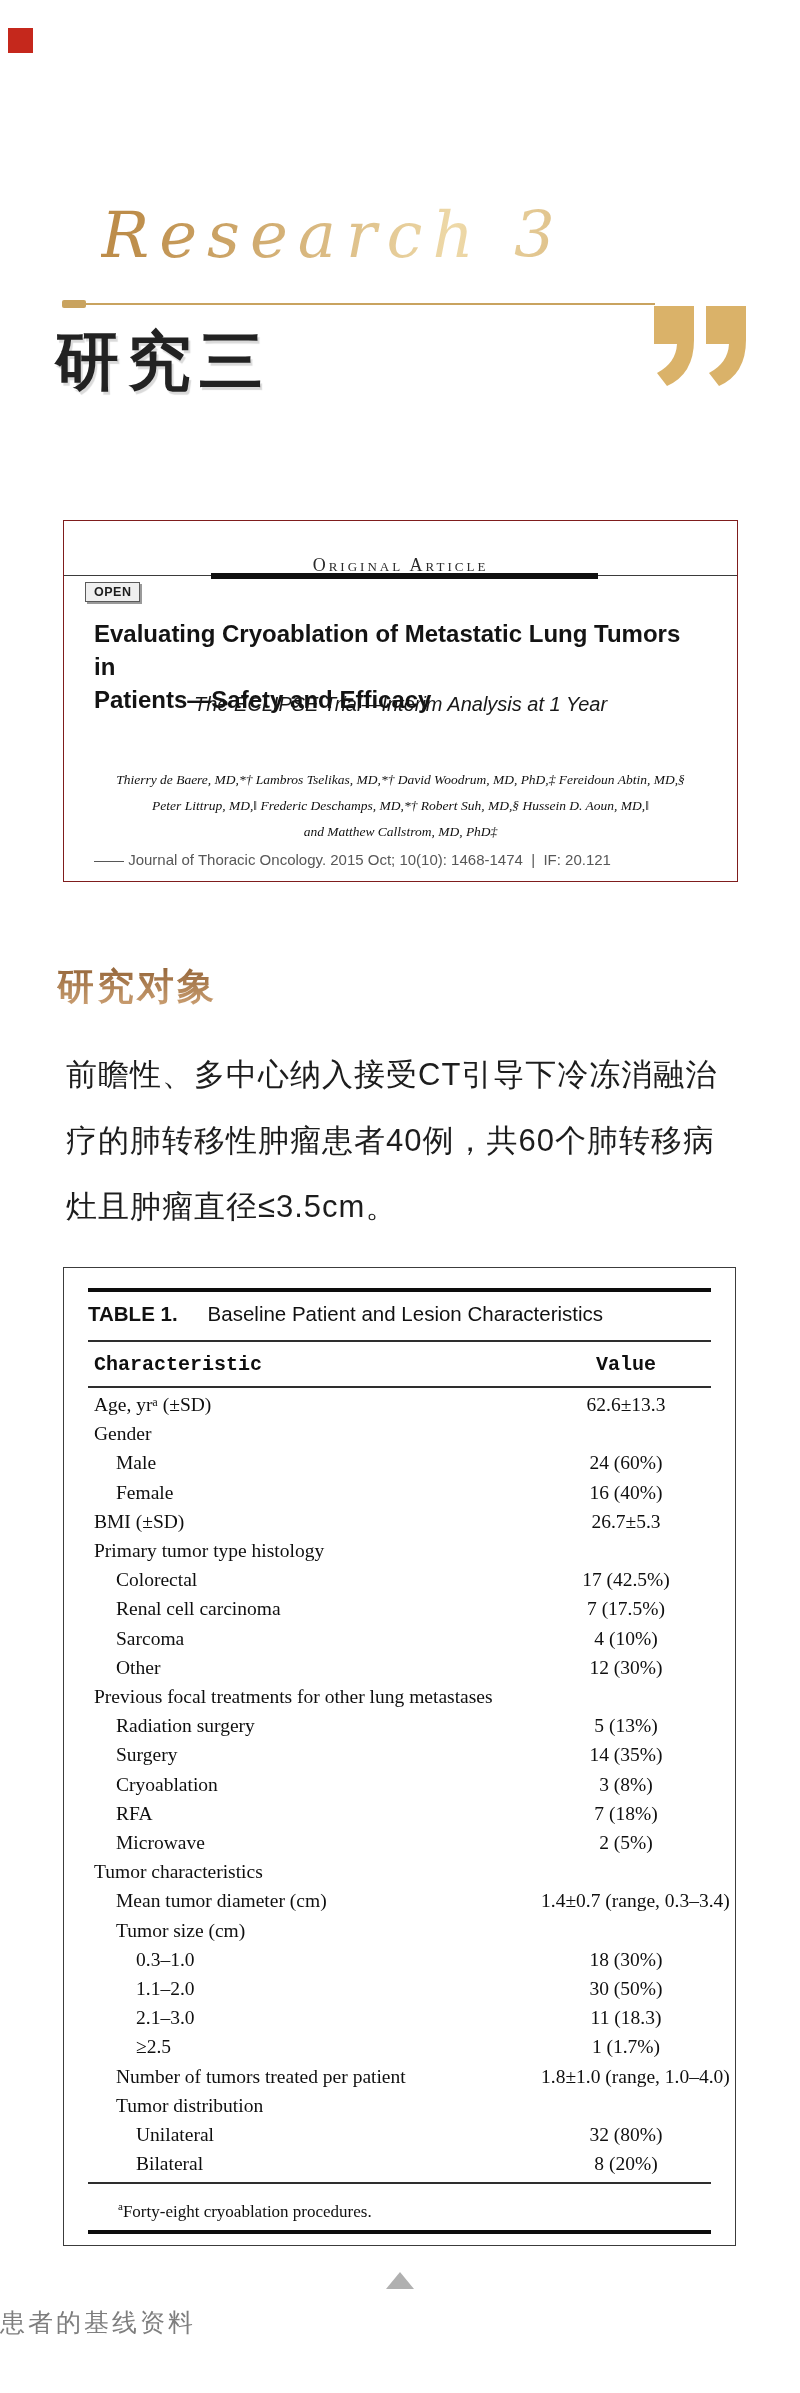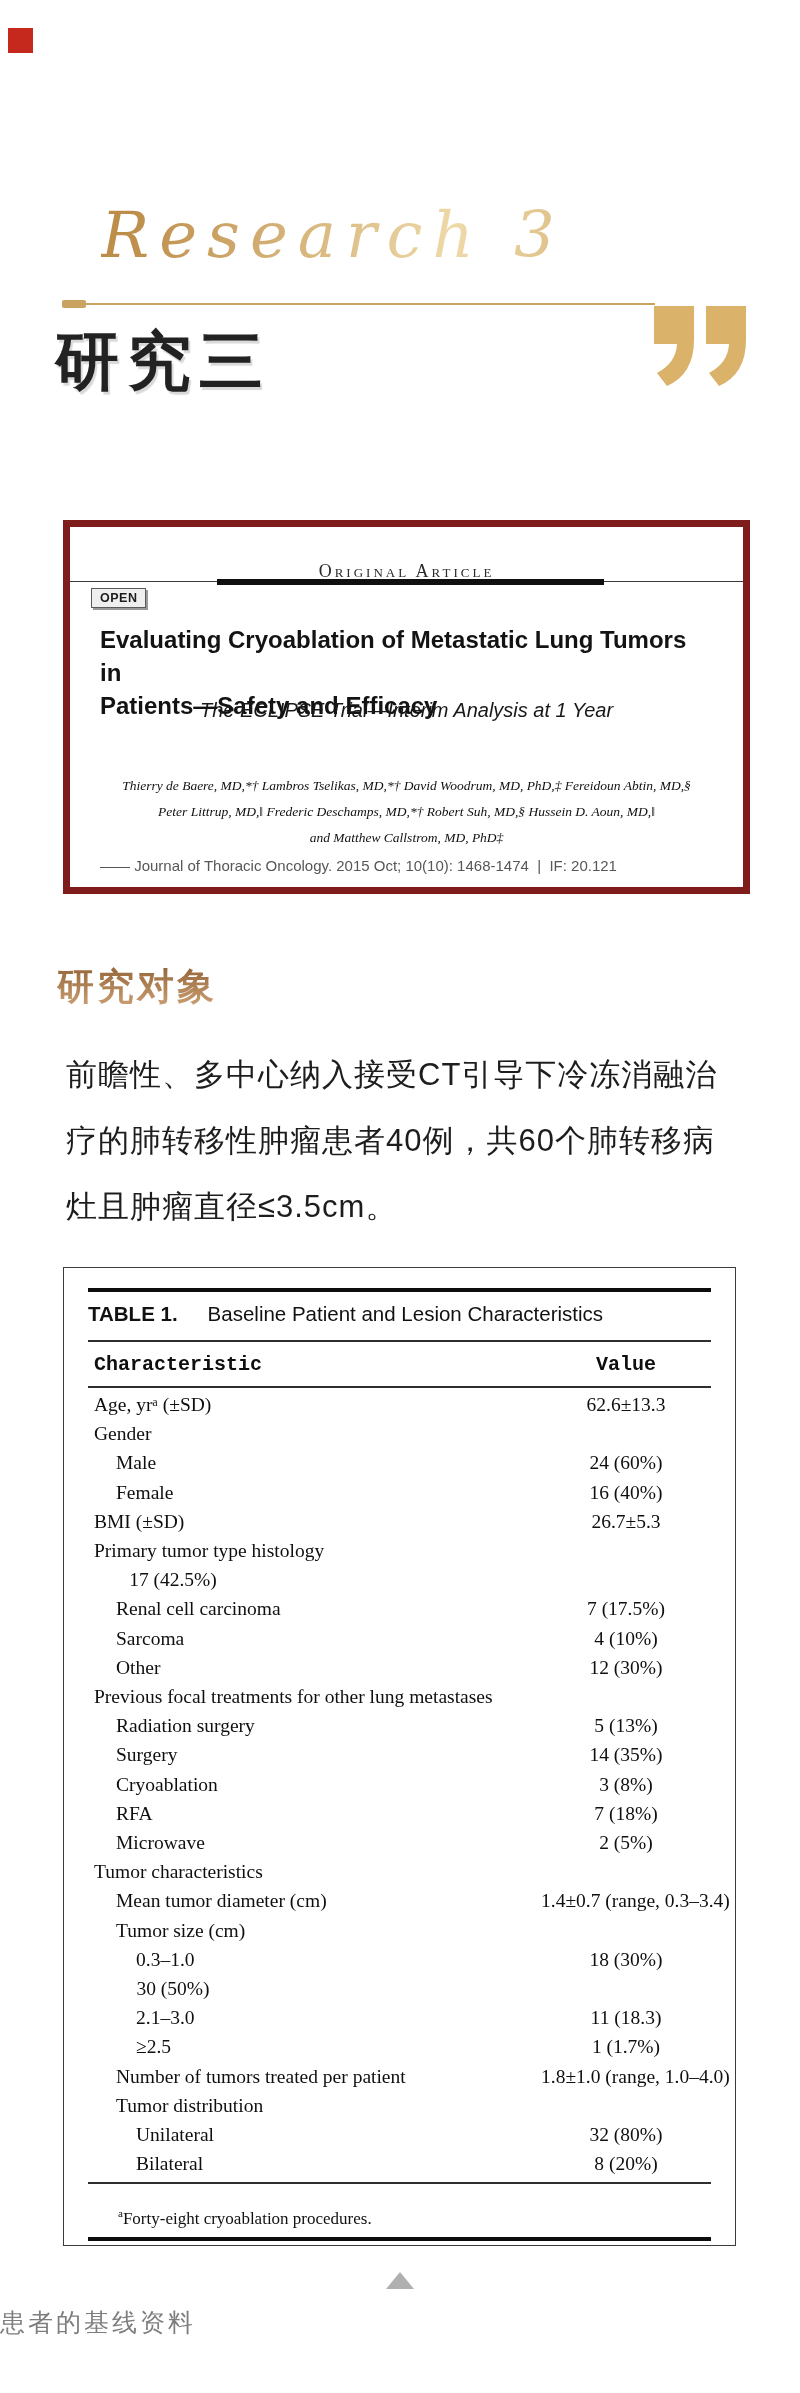--- a/index.html
+++ b/index.html
@@ -18,21 +18,21 @@
   .gold-dash{position:absolute;left:0;top:-3px;width:24px;height:8px;background:#c9a35f;border-radius:2px;}
 
   .quote{position:absolute;left:652px;top:304px;}
 
   .zh-title{position:absolute;left:55px;top:318px;margin:0;
     font-family:"Liberation Serif","DejaVu Serif",serif;font-weight:700;
     font-size:64px;letter-spacing:8px;color:#222;text-shadow:2px 3px 1px rgba(0,0,0,0.15);}
 
   
   .article-card{position:absolute;left:63px;top:520px;width:673px;height:360px;
-    border:7px solid #7f1d1d;background:#fff;}
+    border:1px solid #7f1d1d;background:#fff;}
   .kicker{position:absolute;left:0;right:0;top:34px;text-align:center;
     font-family:"Liberation Serif","DejaVu Serif",serif;font-variant:small-caps;
     font-size:18px;letter-spacing:3px;color:#2a2a2a;}
   .kicker-rule{position:absolute;left:0;right:0;top:52px;height:6px;}
   .kicker-rule::before{content:"";position:absolute;left:0;right:0;top:2px;height:1px;background:#3b3b3b;}
   .kicker-rule-thick{position:absolute;left:21.8%;width:57.6%;top:0;height:6px;background:#101010;}
   .open-badge{position:absolute;left:21px;top:61px;padding:2px 8px;background:#efefef;
     border:1px solid #5a5a5a;box-shadow:2px 2px 0 #9a9a9a;
     font-size:12.5px;font-weight:700;letter-spacing:0.5px;color:#1d1d1d;}
   .a-title{position:absolute;left:30px;right:30px;top:96px;
@@ -67,21 +67,21 @@
     font-family:Liberation Mono, monospace;font-weight:700;font-size:20px;color:#0f0f0f;}
   .t-head .hlabel{flex:1;padding-left:6px;}
   .t-head .hvalue{width:170px;text-align:center;flex:none;}
   .t-body{padding:2px 0 4px 0;}
   .trow{display:flex;align-items:baseline;line-height:29.2px;
     font-family:"Liberation Serif","DejaVu Serif",serif;font-size:19.5px;color:#0f0f0f;}
   .trow .tlabel{flex:1;padding-left:6px;}
   .trow.ind1 .tlabel{padding-left:28px;}
   .trow.ind2 .tlabel{padding-left:48px;}
   .trow .tvalue{width:170px;text-align:center;flex:none;white-space:nowrap;}
-  .t-foot{padding:23px 0 8px 30px;
+  .t-foot{padding:16px 0 8px 30px;
     font-family:"Liberation Serif","DejaVu Serif",serif;font-size:17px;color:#101010;}
   .t-foot sup{font-size:11px;}
 
   .up-triangle{position:absolute;left:50%;top:2272px;margin-left:-14px;width:0;height:0;
     border-left:14px solid transparent;border-right:14px solid transparent;
     border-bottom:17px solid #b0b0b0;}
   .footer-caption{position:absolute;left:0;right:0;top:2306px;text-align:left;
     font-size:25px;letter-spacing:3px;color:#7e7e7e;}
 </style>
 </head>
@@ -176,20 +176,21 @@
           <span class="tlabel">BMI (±SD)</span>
           <span class="tvalue">26.7±5.3</span>
         </div>
 
         <div class="trow ind0">
           <span class="tlabel">Primary tumor type histology</span>
           <span class="tvalue"></span>
         </div>
 
         <div class="trow ind1">
+          <span class="tlabel">Colorectal</span>
           <span class="tvalue">17 (42.5%)</span>
         </div>
 
         <div class="trow ind1">
           <span class="tlabel">Renal cell carcinoma</span>
           <span class="tvalue">7 (17.5%)</span>
         </div>
 
         <div class="trow ind1">
           <span class="tlabel">Sarcoma</span>
@@ -245,20 +246,21 @@
           <span class="tlabel">Tumor size (cm)</span>
           <span class="tvalue"></span>
         </div>
 
         <div class="trow ind2">
           <span class="tlabel">0.3–1.0</span>
           <span class="tvalue">18 (30%)</span>
         </div>
 
         <div class="trow ind2">
+          <span class="tlabel">1.1–2.0</span>
           <span class="tvalue">30 (50%)</span>
         </div>
 
         <div class="trow ind2">
           <span class="tlabel">2.1–3.0</span>
           <span class="tvalue">11 (18.3)</span>
         </div>
 
         <div class="trow ind2">
           <span class="tlabel">≥2.5</span>

